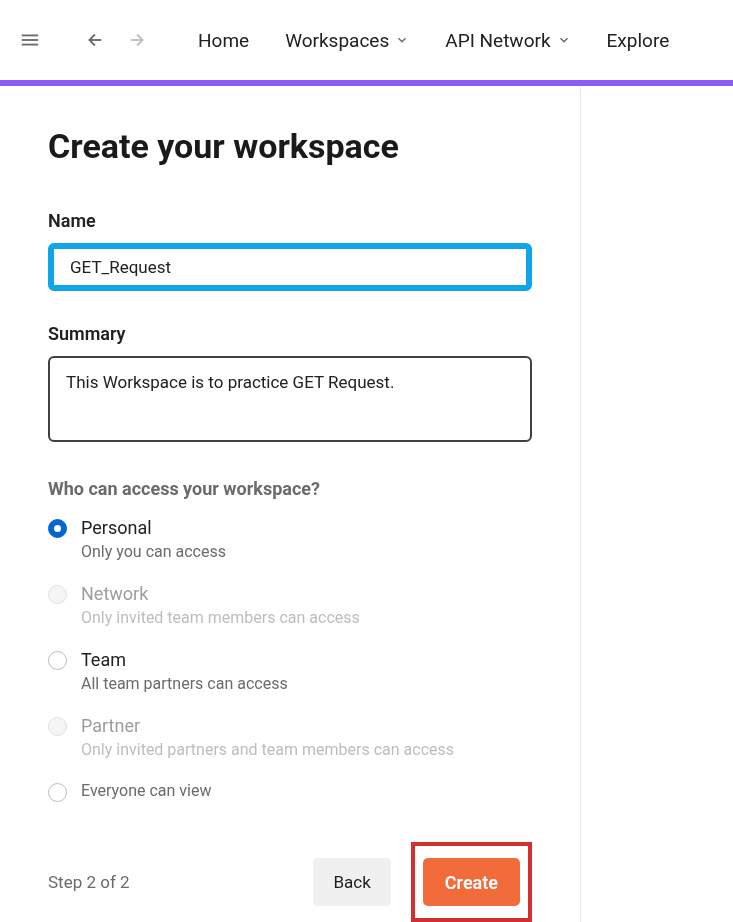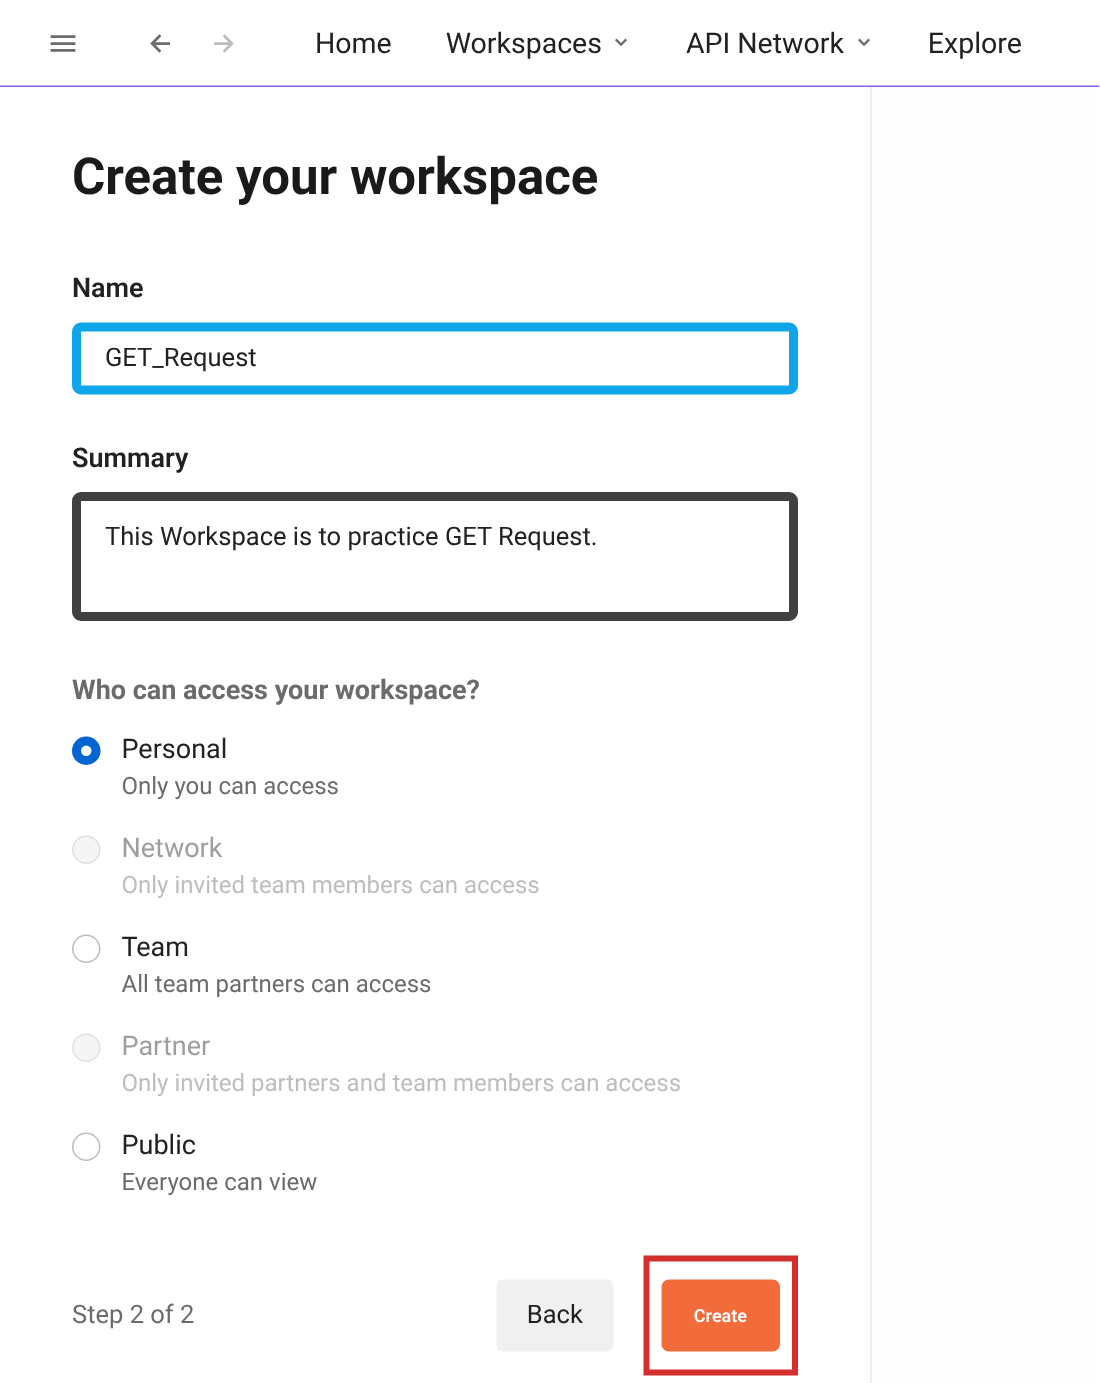--- a/index.html
+++ b/index.html
@@ -9,23 +9,23 @@
       font-family: -apple-system, BlinkMacSystemFont, "Segoe UI", Roboto, Helvetica, Arial, sans-serif;
     }
     body {
       width: 733px;
       background: #fff;
       color: #212121;
     }
     .topbar {
       display: flex;
       align-items: center;
-      height: 58px;
-      padding: 0 24px;
-      border-bottom: 1px solid #8b5cf6;
+      height: 86px;
+      padding: 0 12px;
+      border-bottom: 6px solid #8b5cf6;
       gap: 8px;
     }
     .icon-btn {
       width: 36px;
       height: 36px;
       display: flex;
       align-items: center;
       justify-content: center;
       color: #6b6b6b;
       cursor: pointer;
@@ -84,21 +84,21 @@
       border: 6px solid #0ea5e9;
       border-radius: 6px;
       padding: 0 16px;
       font-size: 17px;
       color: #212121;
       outline: none;
     }
     .textarea {
       width: 484px;
       height: 86px;
-      border: 6px solid #404040;
+      border: 2px solid #404040;
       border-radius: 6px;
       padding: 14px 16px;
       font-size: 17px;
       color: #212121;
       outline: none;
       resize: none;
       font-family: inherit;
     }
     .access-label {
       font-size: 18px;
@@ -195,21 +195,21 @@
       display: flex;
       align-items: center;
       justify-content: center;
     }
     .btn-create {
       height: 48px;
       padding: 0 22px;
       background: #f26b3a;
       border: none;
       border-radius: 5px;
-      font-size: 12px;
+      font-size: 18px;
       font-weight: 600;
       color: #fff;
       cursor: pointer;
     }
   </style>
 </head>
 <body>
 
 <div class="topbar">
   <div class="icon-btn">
@@ -302,21 +302,20 @@
         <div class="radio disabled"></div>
         <div class="radio-texts">
           <span class="radio-title dim">Partner</span>
           <span class="radio-desc dim">Only invited partners and team members can access</span>
         </div>
       </div>
 
       <div class="radio-option">
         <div class="radio"></div>
         <div class="radio-texts">
-          <span class="radio-title">Public</span>
           <span class="radio-desc">Everyone can view</span>
         </div>
       </div>
     </div>
 
     <div class="footer">
       <span class="step-text">Step 2 of 2</span>
       <div class="footer-buttons">
         <button class="btn-back">Back</button>
         <div class="create-frame">

